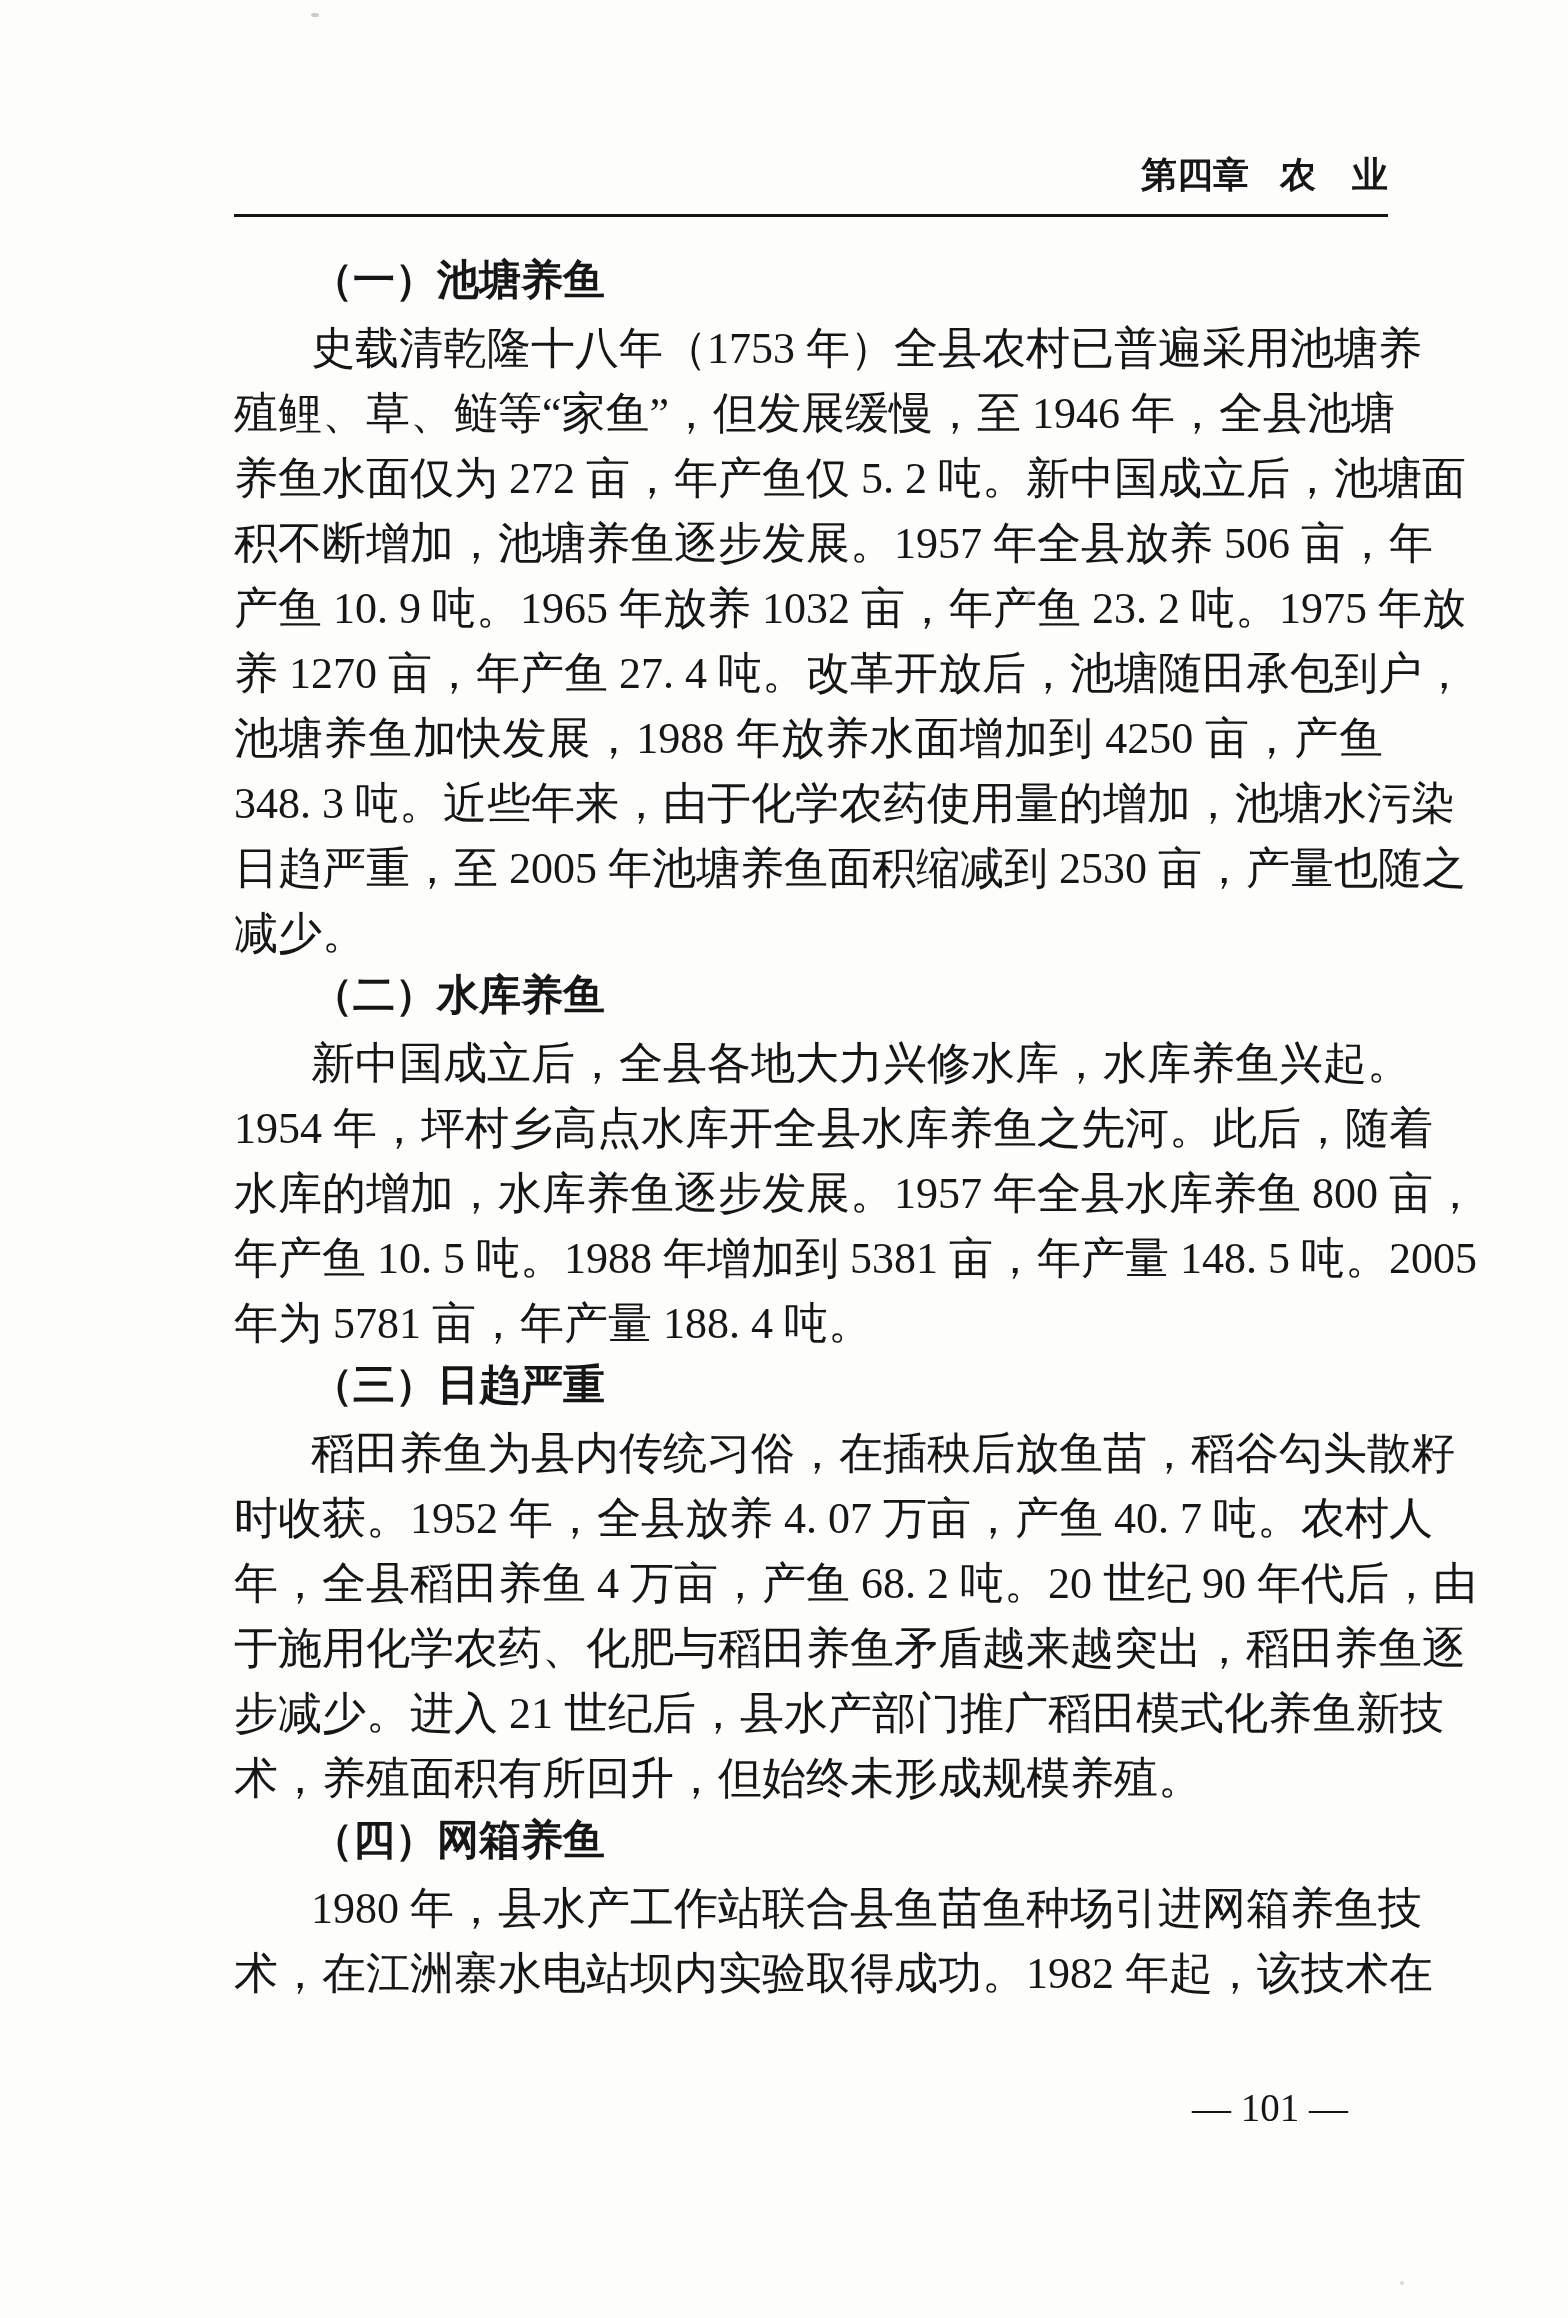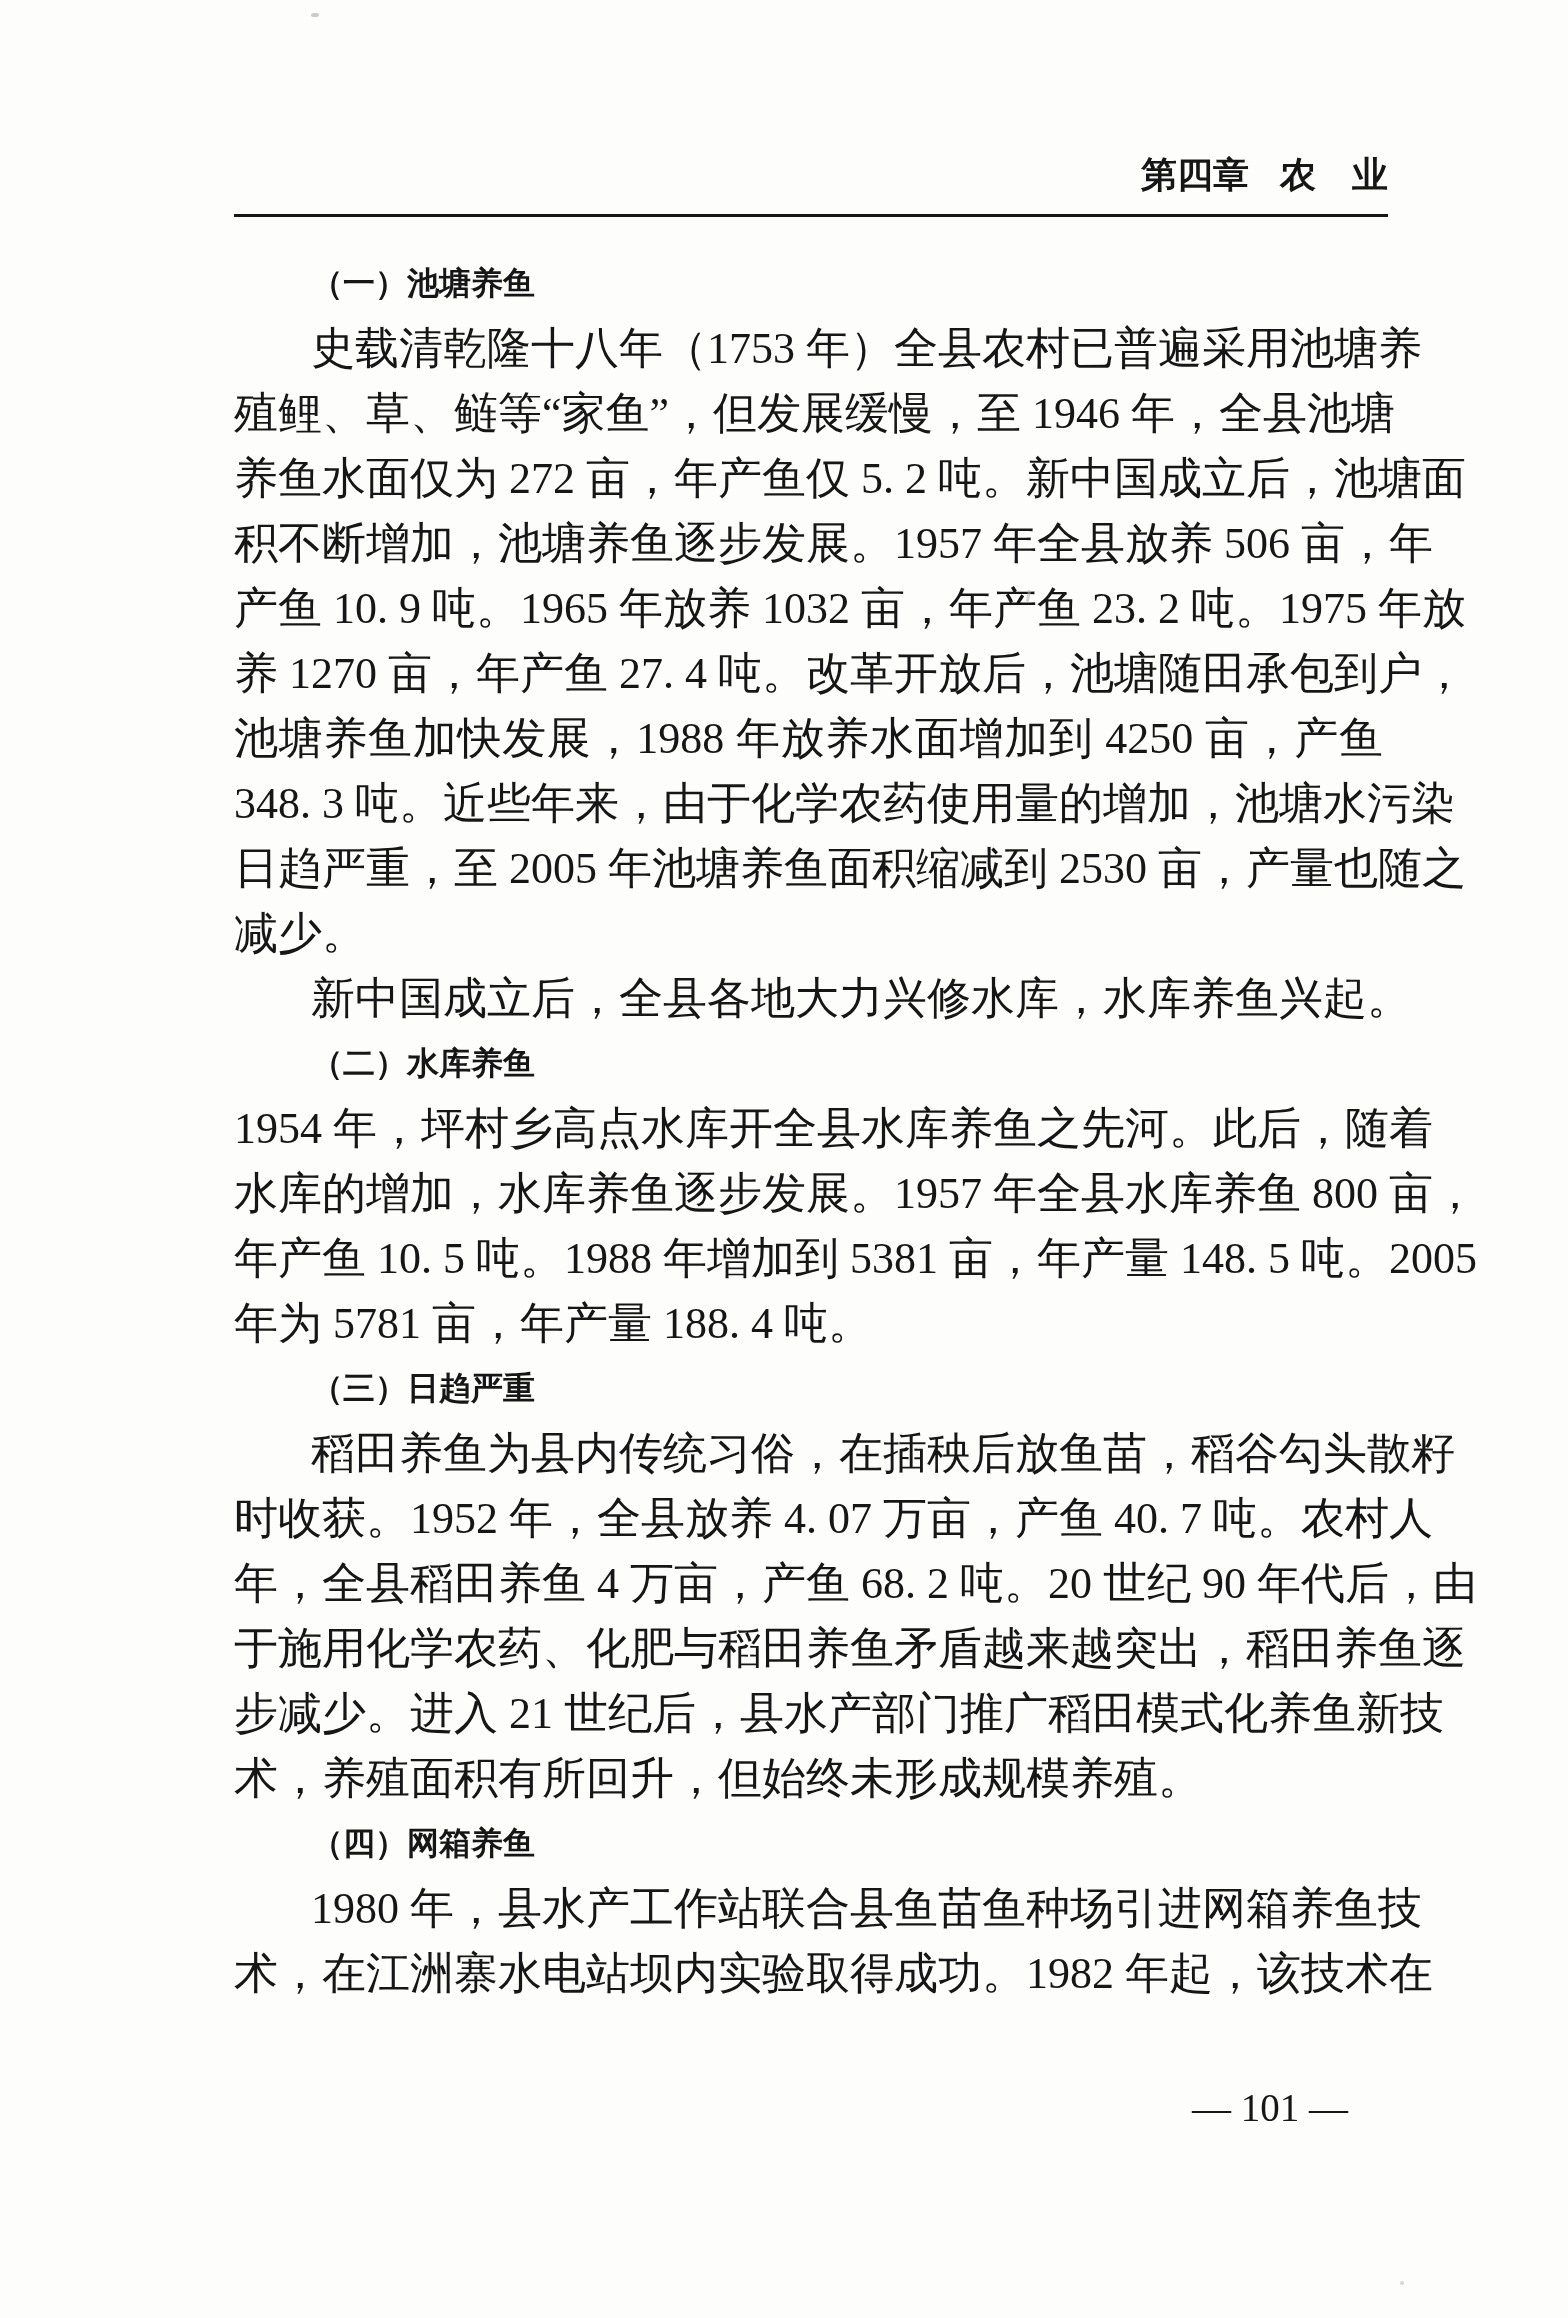--- a/index.html
+++ b/index.html
@@ -48,26 +48,26 @@
     text-align: justify;
     text-align-last: justify;
     text-justify: inter-character;
   }
   .line.indent { text-indent: 77px; }
   .line.end {
     text-align: left;
     text-align-last: left;
   }
   .line.heading {
-    font-family: Liberation Sans, sans-serif;
+    font-family: Liberation Mono, monospace;
     font-weight: 700;
     text-align: center;
     text-align-last: left;
     text-indent: 77px;
-    font-size: 32px;
+    font-size: 42px;
   }
   .page-number {
     position: absolute;
     top: 2084px;
     right: 220px;
     font-size: 39px;
     line-height: 48px;
     white-space: pre;
     font-family: Liberation Serif, serif;
   }
@@ -93,22 +93,22 @@
       <div class="line indent">史载清乾隆十八年（1753 年）全县农村已普遍采用池塘养</div>
       <div class="line">殖鲤、草、鲢等“家鱼”，但发展缓慢，至 1946 年，全县池塘</div>
       <div class="line">养鱼水面仅为 272 亩，年产鱼仅 5. 2 吨。新中国成立后，池塘面</div>
       <div class="line">积不断增加，池塘养鱼逐步发展。1957 年全县放养 506 亩，年</div>
       <div class="line">产鱼 10. 9 吨。1965 年放养 1032 亩，年产鱼 23. 2 吨。1975 年放</div>
       <div class="line">养 1270 亩，年产鱼 27. 4 吨。改革开放后，池塘随田承包到户，</div>
       <div class="line">池塘养鱼加快发展，1988 年放养水面增加到 4250 亩，产鱼</div>
       <div class="line">348. 3 吨。近些年来，由于化学农药使用量的增加，池塘水污染</div>
       <div class="line">日趋严重，至 2005 年池塘养鱼面积缩减到 2530 亩，产量也随之</div>
       <div class="line end">减少。</div>
+      <div class="line heading">（二）水库养鱼</div>
       <div class="line indent">新中国成立后，全县各地大力兴修水库，水库养鱼兴起。</div>
-      <div class="line heading">（二）水库养鱼</div>
       <div class="line">1954 年，坪村乡高点水库开全县水库养鱼之先河。此后，随着</div>
       <div class="line">水库的增加，水库养鱼逐步发展。1957 年全县水库养鱼 800 亩，</div>
       <div class="line">年产鱼 10. 5 吨。1988 年增加到 5381 亩，年产量 148. 5 吨。2005</div>
       <div class="line end">年为 5781 亩，年产量 188. 4 吨。</div>
       <div class="line heading">（三）日趋严重</div>
       <div class="line indent">稻田养鱼为县内传统习俗，在插秧后放鱼苗，稻谷勾头散籽</div>
       <div class="line">时收获。1952 年，全县放养 4. 07 万亩，产鱼 40. 7 吨。农村人</div>
       <div class="line">年，全县稻田养鱼 4 万亩，产鱼 68. 2 吨。20 世纪 90 年代后，由</div>
       <div class="line">于施用化学农药、化肥与稻田养鱼矛盾越来越突出，稻田养鱼逐</div>
       <div class="line">步减少。进入 21 世纪后，县水产部门推广稻田模式化养鱼新技</div>

